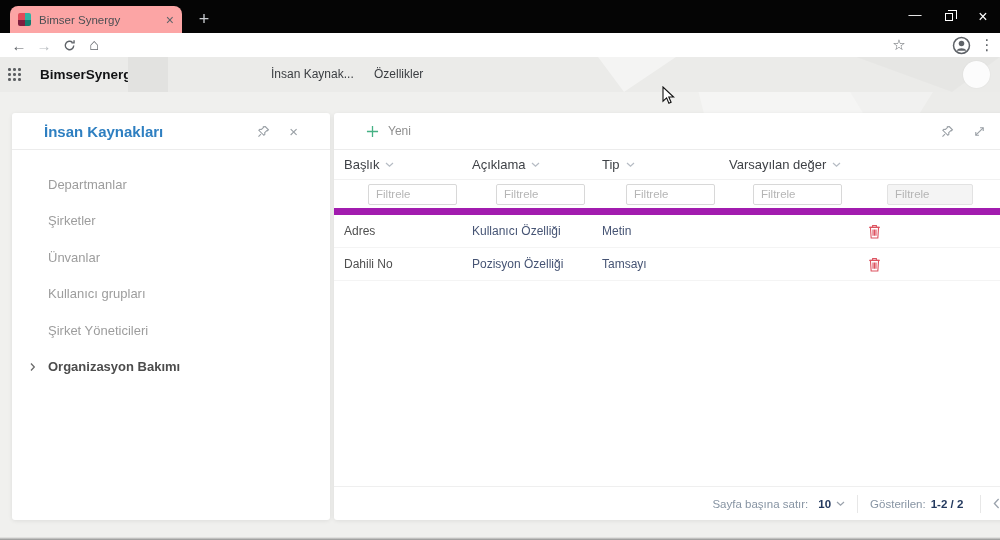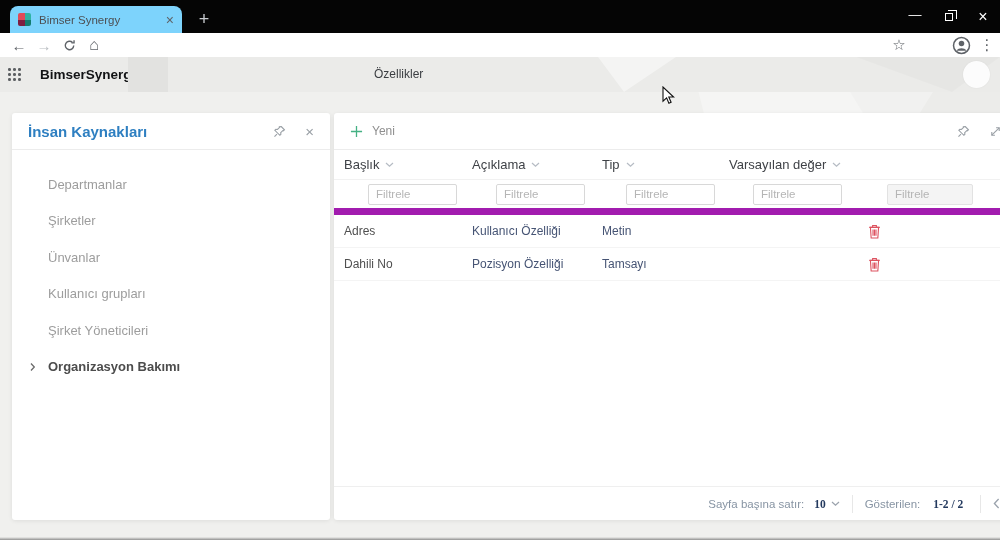--- a/index.html
+++ b/index.html
@@ -2,21 +2,21 @@
 <html><head>
 <meta charset="utf-8">
 <style>
   * { margin:0; padding:0; box-sizing:border-box; }
   html,body { width:1000px; height:540px; overflow:hidden; }
   body { font-family:"Liberation Sans","DejaVu Sans",sans-serif; background:#f0f0ee; position:relative; }
   #screen { position:absolute; inset:0; width:1000px; height:540px; overflow:hidden; }
 
   
   .titlebar { position:absolute; left:0; top:0; width:1000px; height:33px; background:#050505; }
-  .tab { position:absolute; left:10px; top:6px; width:172px; height:27px; background:#7dd3fc;
+  .tab { position:absolute; left:10px; top:6px; width:172px; height:27px; background:#fca5a5;
          border-radius:8px 8px 0 0; display:flex; align-items:center; padding:0 8px; }
   .favicon { width:13px; height:13px; display:grid; grid-template-columns:1fr 1fr; grid-template-rows:1fr 1fr; border-radius:2px; overflow:hidden; flex:none; }
   .favicon i { display:block; }
   .tab-title { flex:1; margin-left:8px; font-size:11.5px; color:#4c4f53; white-space:nowrap; overflow:hidden; }
   .tab-close { font-size:14px; color:#5f6368; line-height:1; cursor:default; }
   .newtab { position:absolute; left:190px; top:6px; width:28px; height:27px; color:#c7cbcf;
             font-size:18px; display:flex; align-items:center; justify-content:center; }
   .wincontrols { position:absolute; right:0; top:0; height:33px; display:flex; }
   .winbtn { width:34px; height:33px; display:flex; align-items:center; justify-content:center; color:#fff; font-size:12px; }
   .winbtn.min { font-size:13px; padding-bottom:4px; }
@@ -45,21 +45,21 @@
   .brand-block { position:absolute; left:128px; top:0; width:40px; height:35px; background:#e2e2e0; }
   .apptab { position:absolute; top:0; height:35px; line-height:35px; font-size:12px; color:#3b3e42; }
   .avatar-circle { position:absolute; left:963px; top:4px; width:27px; height:27px; border-radius:50%; background:#fcfcfc; box-shadow:0 0 2px rgba(0,0,0,.06); }
 
   .content-bg { position:absolute; left:0; top:92px; width:1000px; height:448px; background:#f0f0ee; overflow:hidden; }
 
   .card { position:absolute; background:#fff; border-radius:3px; box-shadow:0 1px 4px rgba(0,0,0,.08); overflow:hidden; }
   #sidebar-card { left:12px; top:113px; width:318px; height:407px; }
   #main-card { left:334px; top:113px; width:712px; height:407px; display:flex; flex-direction:column; }
 
-  .panel-head { height:37px; flex:none; display:flex; align-items:center; padding:0 16px; border-bottom:1px solid #ececec; }
+  .panel-head { height:37px; flex:none; display:flex; align-items:center; padding:0 32px; border-bottom:1px solid #ececec; }
   .sb-title { font-size:15px; font-weight:bold; color:#2e7fc1; }
   .head-icons { margin-left:auto; display:flex; align-items:center; gap:19px; }
   .xclose { font-size:15px; color:#9aa0a6; line-height:1; }
 
   .sb-list { padding-top:16px; }
   .sb-item { height:36.5px; display:flex; align-items:center; padding-left:36px; font-size:13px; color:#9d9d9d; position:relative; }
   .sb-group { font-weight:bold; color:#4c4c4c; }
   .sb-group .gchev { position:absolute; left:17px; top:50%; transform:translateY(-50%); display:flex; }
   .sb-group.active { color:#1b78c0; }
 
@@ -74,21 +74,21 @@
   .filter::placeholder { color:#b5b5b5; }
   .filter.muted { margin-left:28px; width:86px; background:#f4f4f4; border-color:#e2e2e2; }
   .datarow { height:33px; border-bottom:1px solid #f4f4f4; flex:none; font-size:12px; }
   .c1 { color:#4f4f4f; } .c2,.c3 { color:#465474; }
   .trash-btn { margin-left:4px; width:22px; height:22px; display:flex; align-items:center; justify-content:center; background:none; border:none; }
   .spacer { flex:1; }
 
   .pfooter { height:34px; flex:none; border-top:1px solid #efefef; display:flex; align-items:center;
              justify-content:flex-end; padding-right:10px; font-size:11.5px; }
   .flabel { color:#8794a3; }
-  .fvalue { color:#23395e; font-weight:bold; margin:0 5px 0 10px;font-family:Liberation Serif, serif; }
+  .fvalue { color:#23395e; font-weight:bold; margin:0 5px 0 10px; }
   .fdiv { width:1px; height:18px; background:#e7e7e7; margin:0 12px; }
   .pageno { color:#2e7fd0; font-weight:bold; margin:0 11px; font-size:12px; }
   .pgbtn { display:flex; align-items:center; }
 
   .cursor { position:absolute; left:662px; top:86px; pointer-events:none; z-index:50; }
   .bottom-edge { position:absolute; left:0; bottom:0; width:1000px; height:3px;
                  background:linear-gradient(to bottom, rgba(40,40,40,0), rgba(30,30,30,.45)); }
 </style>
 </head>
 <body>
@@ -154,20 +154,21 @@
         <i></i>
         <i></i>
         <i></i>
         <i></i>
         <i></i>
         <i></i>
         <i></i>
     </div>
     <span class="brand">BimserSynergy</span>
     <span class="brand-block"></span>
+    <span class="apptab" style="left:271px">İnsan Kaynak...</span>
     <span class="apptab" style="left:374px">Özellikler</span>
     <span class="avatar-circle"></span>
   </div>
 
   <div class="content-bg">
     <div class="poly" style="left:330px;top:0;width:670px;height:448px;background:rgba(255,255,255,.35);clip-path:polygon(55% 0,90% 0,65% 60%)"></div>
     <div class="poly" style="left:0;top:0;width:1000px;height:448px;background:rgba(0,0,0,.015);clip-path:polygon(85% 0,100% 0,100% 55%)"></div>
   </div>
 
   <div class="card" id="sidebar-card">
@@ -295,21 +296,21 @@
     <div class="pfooter">
       <span class="flabel">Sayfa başına satır:</span>
       <span class="fvalue">10</span>
       <span class="pgbtn">
         <svg width="9" height="6" viewBox="0 0 9 6">
             <path d="M1 1l3.5 3.3L8 1" stroke="#9aa2ac" fill="none" stroke-width="1.2"></path>
           </svg>
       </span>
       <span class="fdiv"></span>
       <span class="flabel">Gösterilen:</span>
-      <span class="fvalue" style="margin-left:13px">1-2 / 2</span>
+      <span class="fvalue" style="margin-left:5px">1-2 / 2</span>
       <span class="fdiv"></span>
       <span class="pgbtn">
         <svg width="7" height="11" viewBox="0 0 7 11">
             <path d="M5.6 1L1.4 5.5l4.2 4.5" stroke="#9aa2ac" fill="none" stroke-width="1.3"></path>
           </svg>
       </span>
       <span class="pageno">1</span>
       <span class="pgbtn">
         <svg width="7" height="11" viewBox="0 0 7 11">
             <path d="M1.4 1l4.2 4.5L1.4 10" stroke="#9aa2ac" fill="none" stroke-width="1.3"></path>

